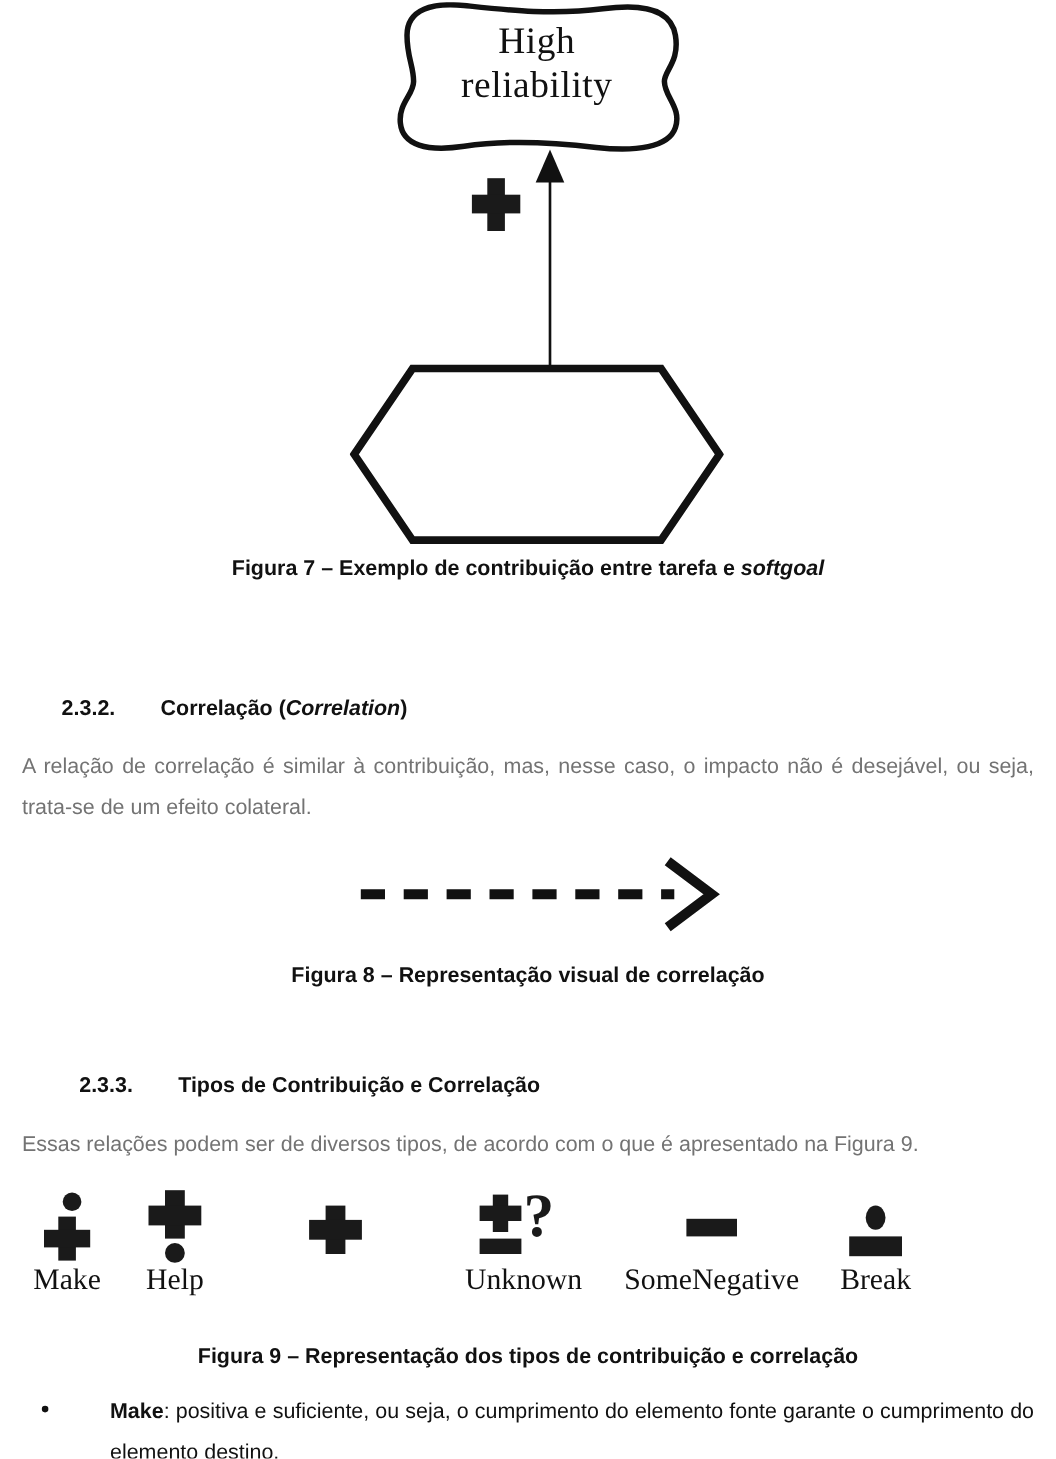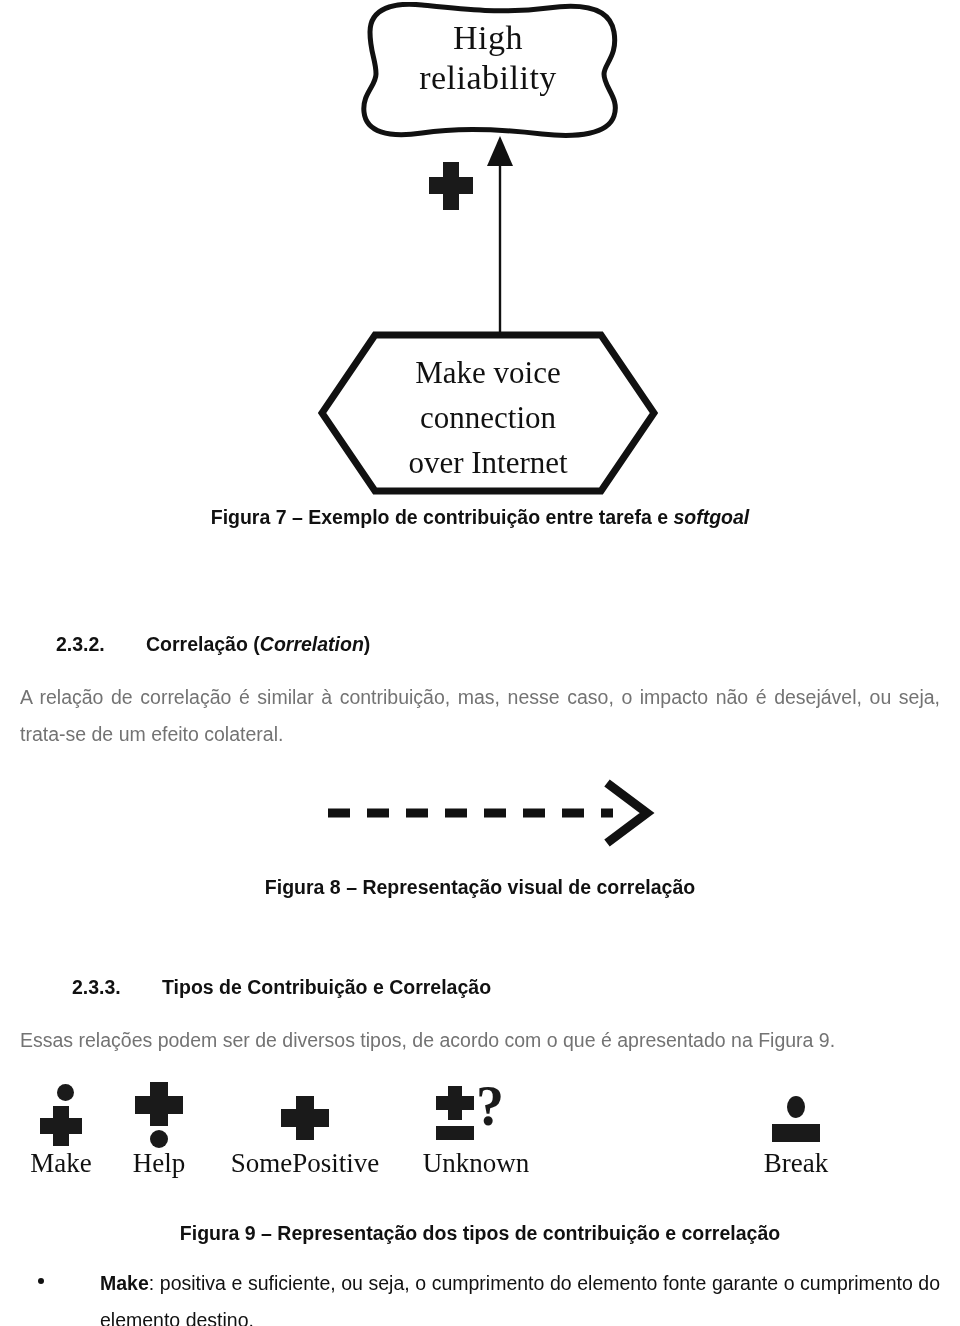--- a/index.html
+++ b/index.html
@@ -212,25 +212,20 @@
       <rect x="1" y="17" width="44" height="17" fill="#1a1a1a"></rect>
     </svg>
   </div>
 
   <div class="task-hex">
     <svg width="340" height="166" viewBox="0 0 340 166" xmlns="http://www.w3.org/2000/svg">
       <polygon points="57,5 283,5 336,83 283,161 57,161 4,83" fill="#ffffff" stroke="#111111" stroke-width="7" stroke-linejoin="miter"></polygon>
     </svg>
   </div>
 
-  <div class="task-label">
-    <div>Make voice</div>
-    <div>connection</div>
-    <div>over Internet</div>
-  </div>
 </div>
 
 <div class="caption" style="top:506px;"><span>Figura 7 – Exemplo de contribuição entre tarefa e </span><em>softgoal</em></div>
 
 <div class="sec-heading" style="left:56px; top:633px;"><span class="sec-num">2.3.2.</span><span>Correlação (</span><em>Correlation</em><span>)</span></div>
 
 <div class="body-par" style="left:20px; top:679px; width:920px;">A relação de correlação é similar à contribuição, mas, nesse caso, o impacto não é desejável, ou seja, trata-se de um efeito colateral.</div>
 
 <div class="dash-arrow">
   <svg width="330" height="75" viewBox="0 0 330 75" xmlns="http://www.w3.org/2000/svg">
@@ -263,34 +258,39 @@
       <div class="glyph-dot" style="left:44px; top:50px; width:18px; height:18px;"></div>
     </div>
     <div class="icon-name">Help</div>
   </div>
 
   <div class="icon-cell" style="left:212px; top:0; width:186px;">
     <div class="icon-art">
       <div class="glyph-plus" style="left:84px; top:16px; width:18px; height:44px;"></div>
       <div class="glyph-plus" style="left:69px; top:29px; width:48px; height:18px;"></div>
     </div>
-    <div class="icon-name">SomePositive</div>
   </div>
 
   <div class="icon-cell" style="left:398px; top:0; width:156px;">
     <div class="icon-art">
       <div class="glyph-plus" style="left:50px; top:6px;  width:14px; height:34px;"></div>
       <div class="glyph-plus" style="left:38px; top:16px; width:38px; height:14px;"></div>
       <div class="glyph-minus" style="left:38px; top:46px; width:38px; height:14px;"></div>
       <div style="position:absolute; left:78px; top:-2px; font-family:'Liberation Serif', serif;
                   font-size:56px; line-height:56px; font-weight:bold; color:#1a1a1a;">?</div>
     </div>
     <div class="icon-name">Unknown</div>
   </div>
 
+  <div class="icon-cell" style="left:554px; top:0; width:186px;">
+    <div class="icon-art">
+      <div class="glyph-minus" style="left:70px; top:28px; width:46px; height:16px;"></div>
+    </div>
+    <div class="icon-name">SomeNegative</div>
+  </div>
 
   <div class="icon-cell" style="left:740px; top:0; width:112px;">
     <div class="icon-art">
       <div class="glyph-dot" style="left:47px; top:16px; width:18px; height:22px;"></div>
       <div class="glyph-minus" style="left:32px; top:44px; width:48px; height:18px;"></div>
     </div>
     <div class="icon-name">Break</div>
   </div>
 
 </div>

